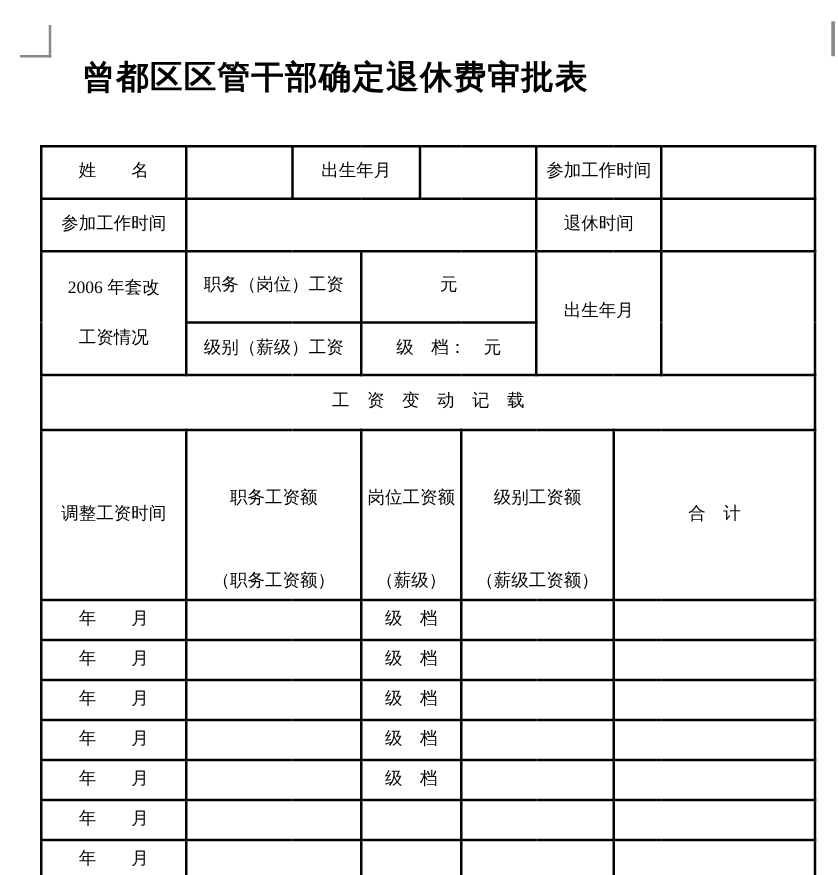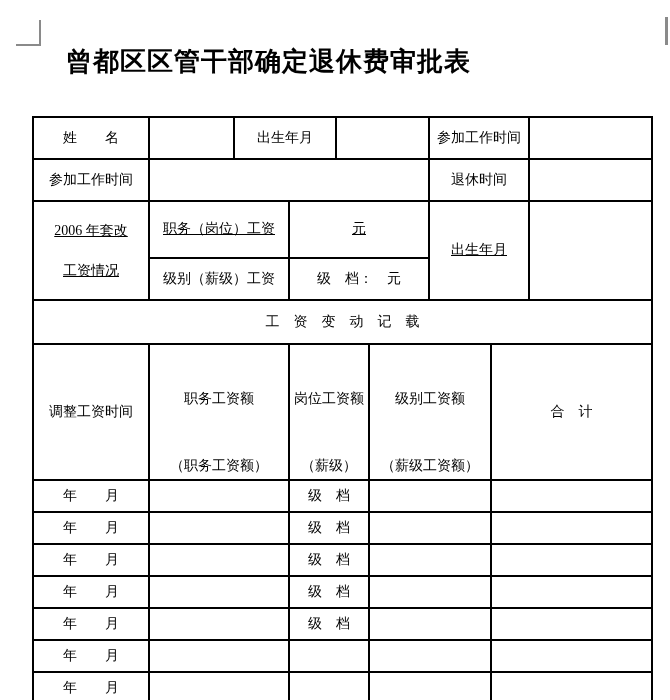--- a/index.html
+++ b/index.html
@@ -62,21 +62,21 @@
   .form-table td {
     border: 2px solid #000;
     padding: 0;
     text-align: center;
     vertical-align: middle;
     font-size: 14px;
     line-height: 1.35;
     overflow: hidden;
   }
   tr.h42 { height: 42px; }
-  tr.h41 { height: 57px; text-decoration: underline; }
+  tr.h41 { height: 57px; }
   tr.h44 { height: 44px; }
   tr.h60 { height: 60px; border-radius: 13px; }
   tr.h32 { height: 32px; border-radius: 11px; }
   .two-line div { line-height: 26px; margin-top: 41px; }
   .wide-two-line div { line-height: 40px; }
   .band-cell { font-size: 15px; }
   .small { font-size: 13px; }
 </style>
 </head>
 <body>

